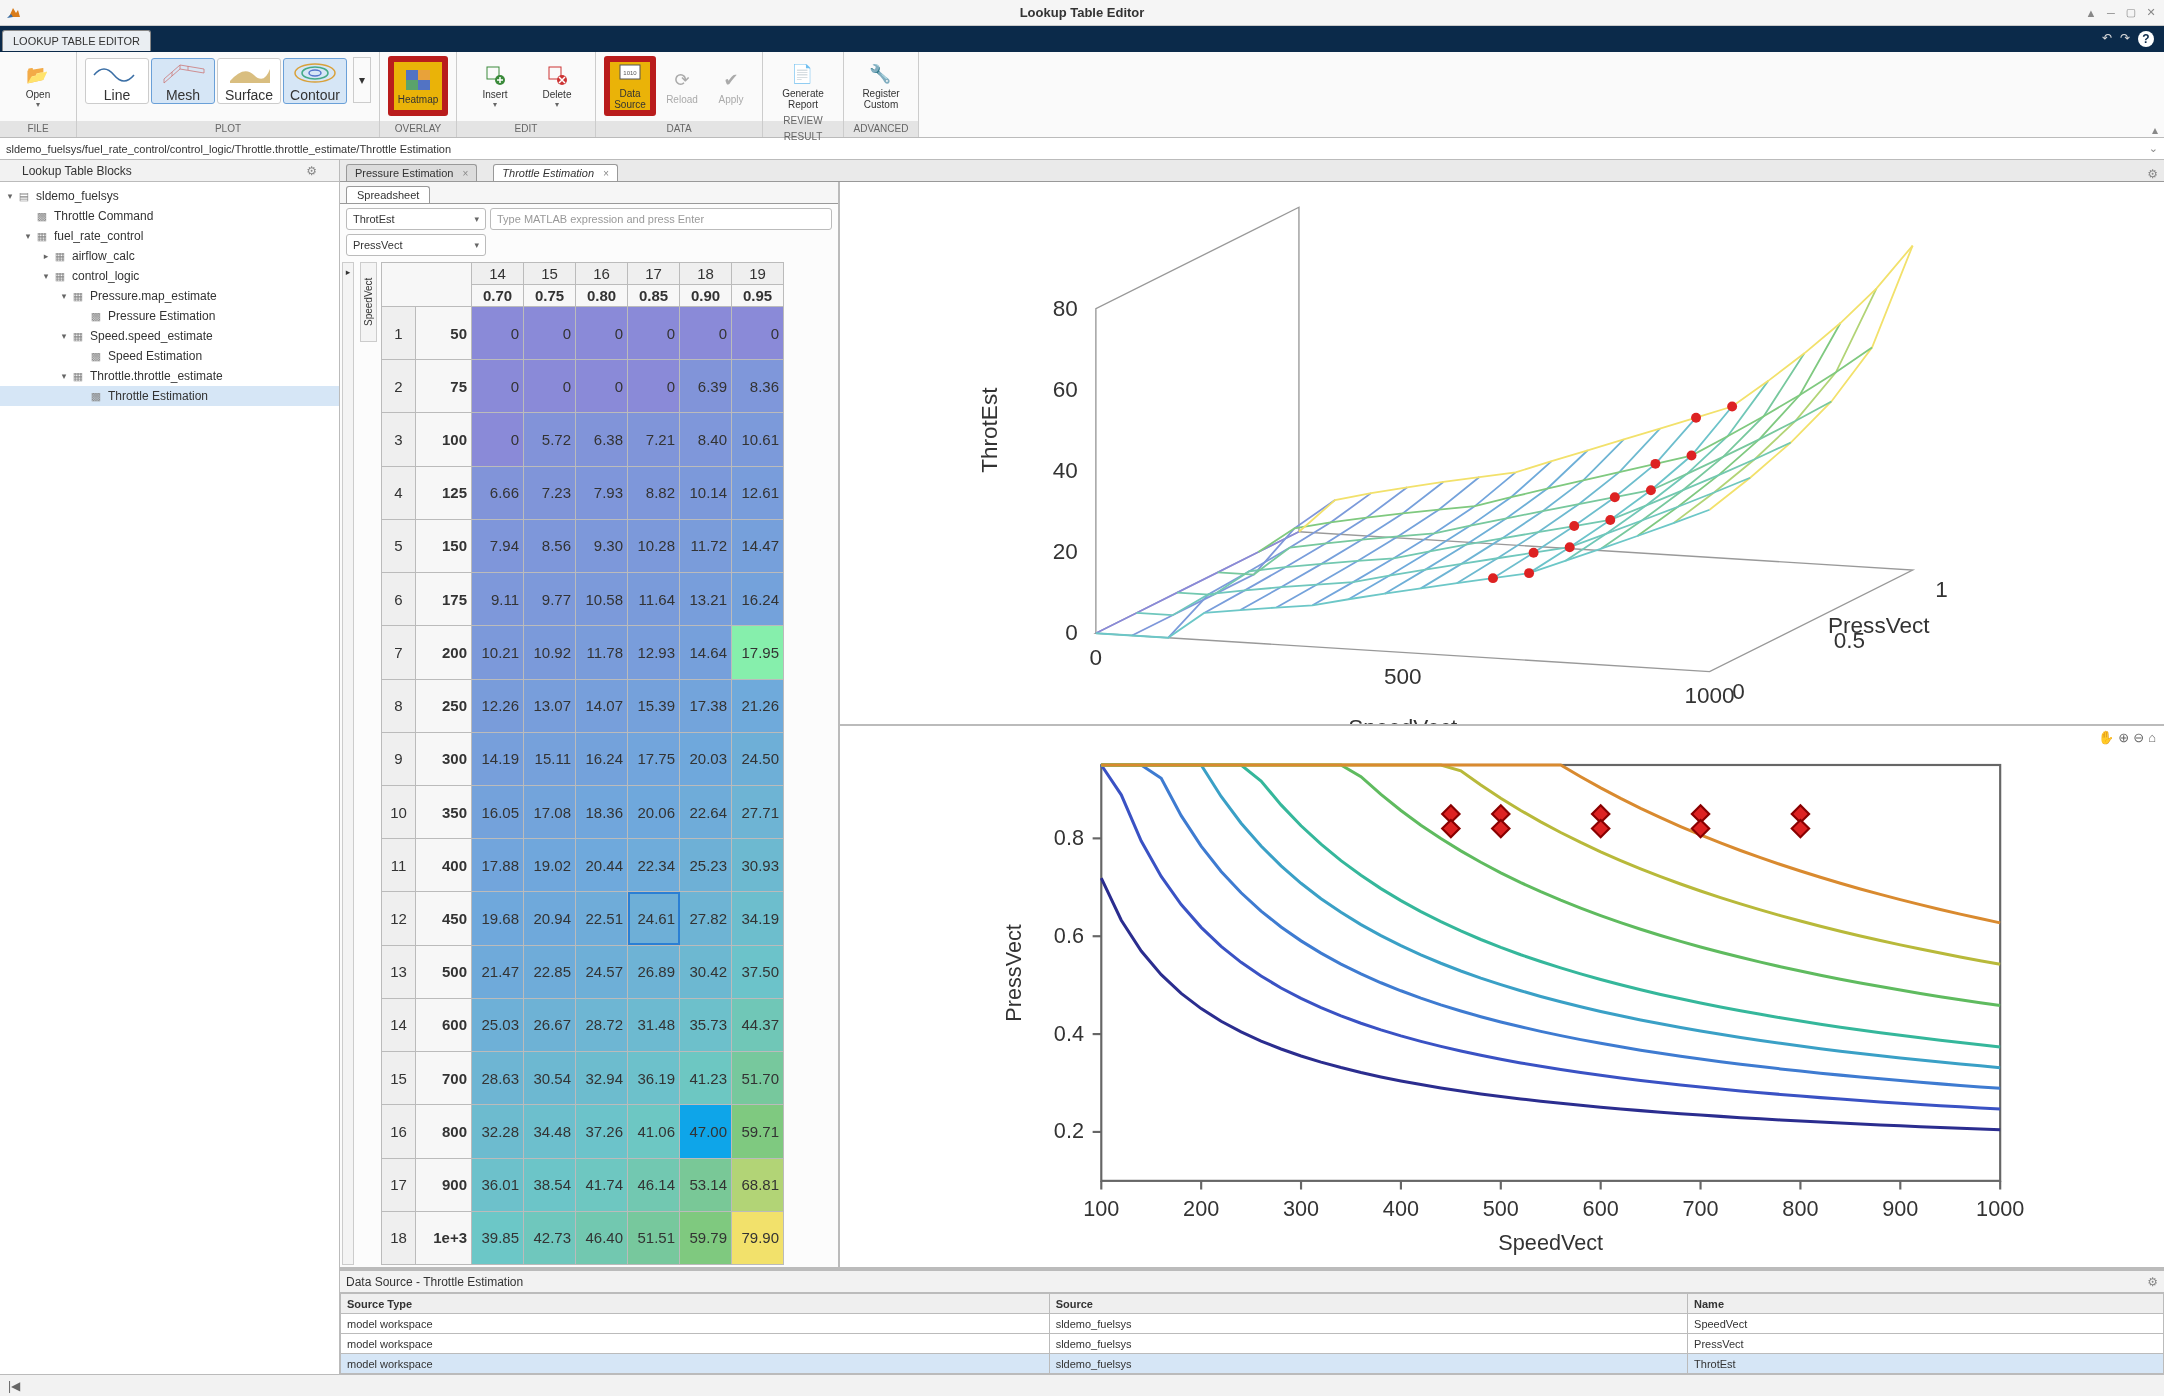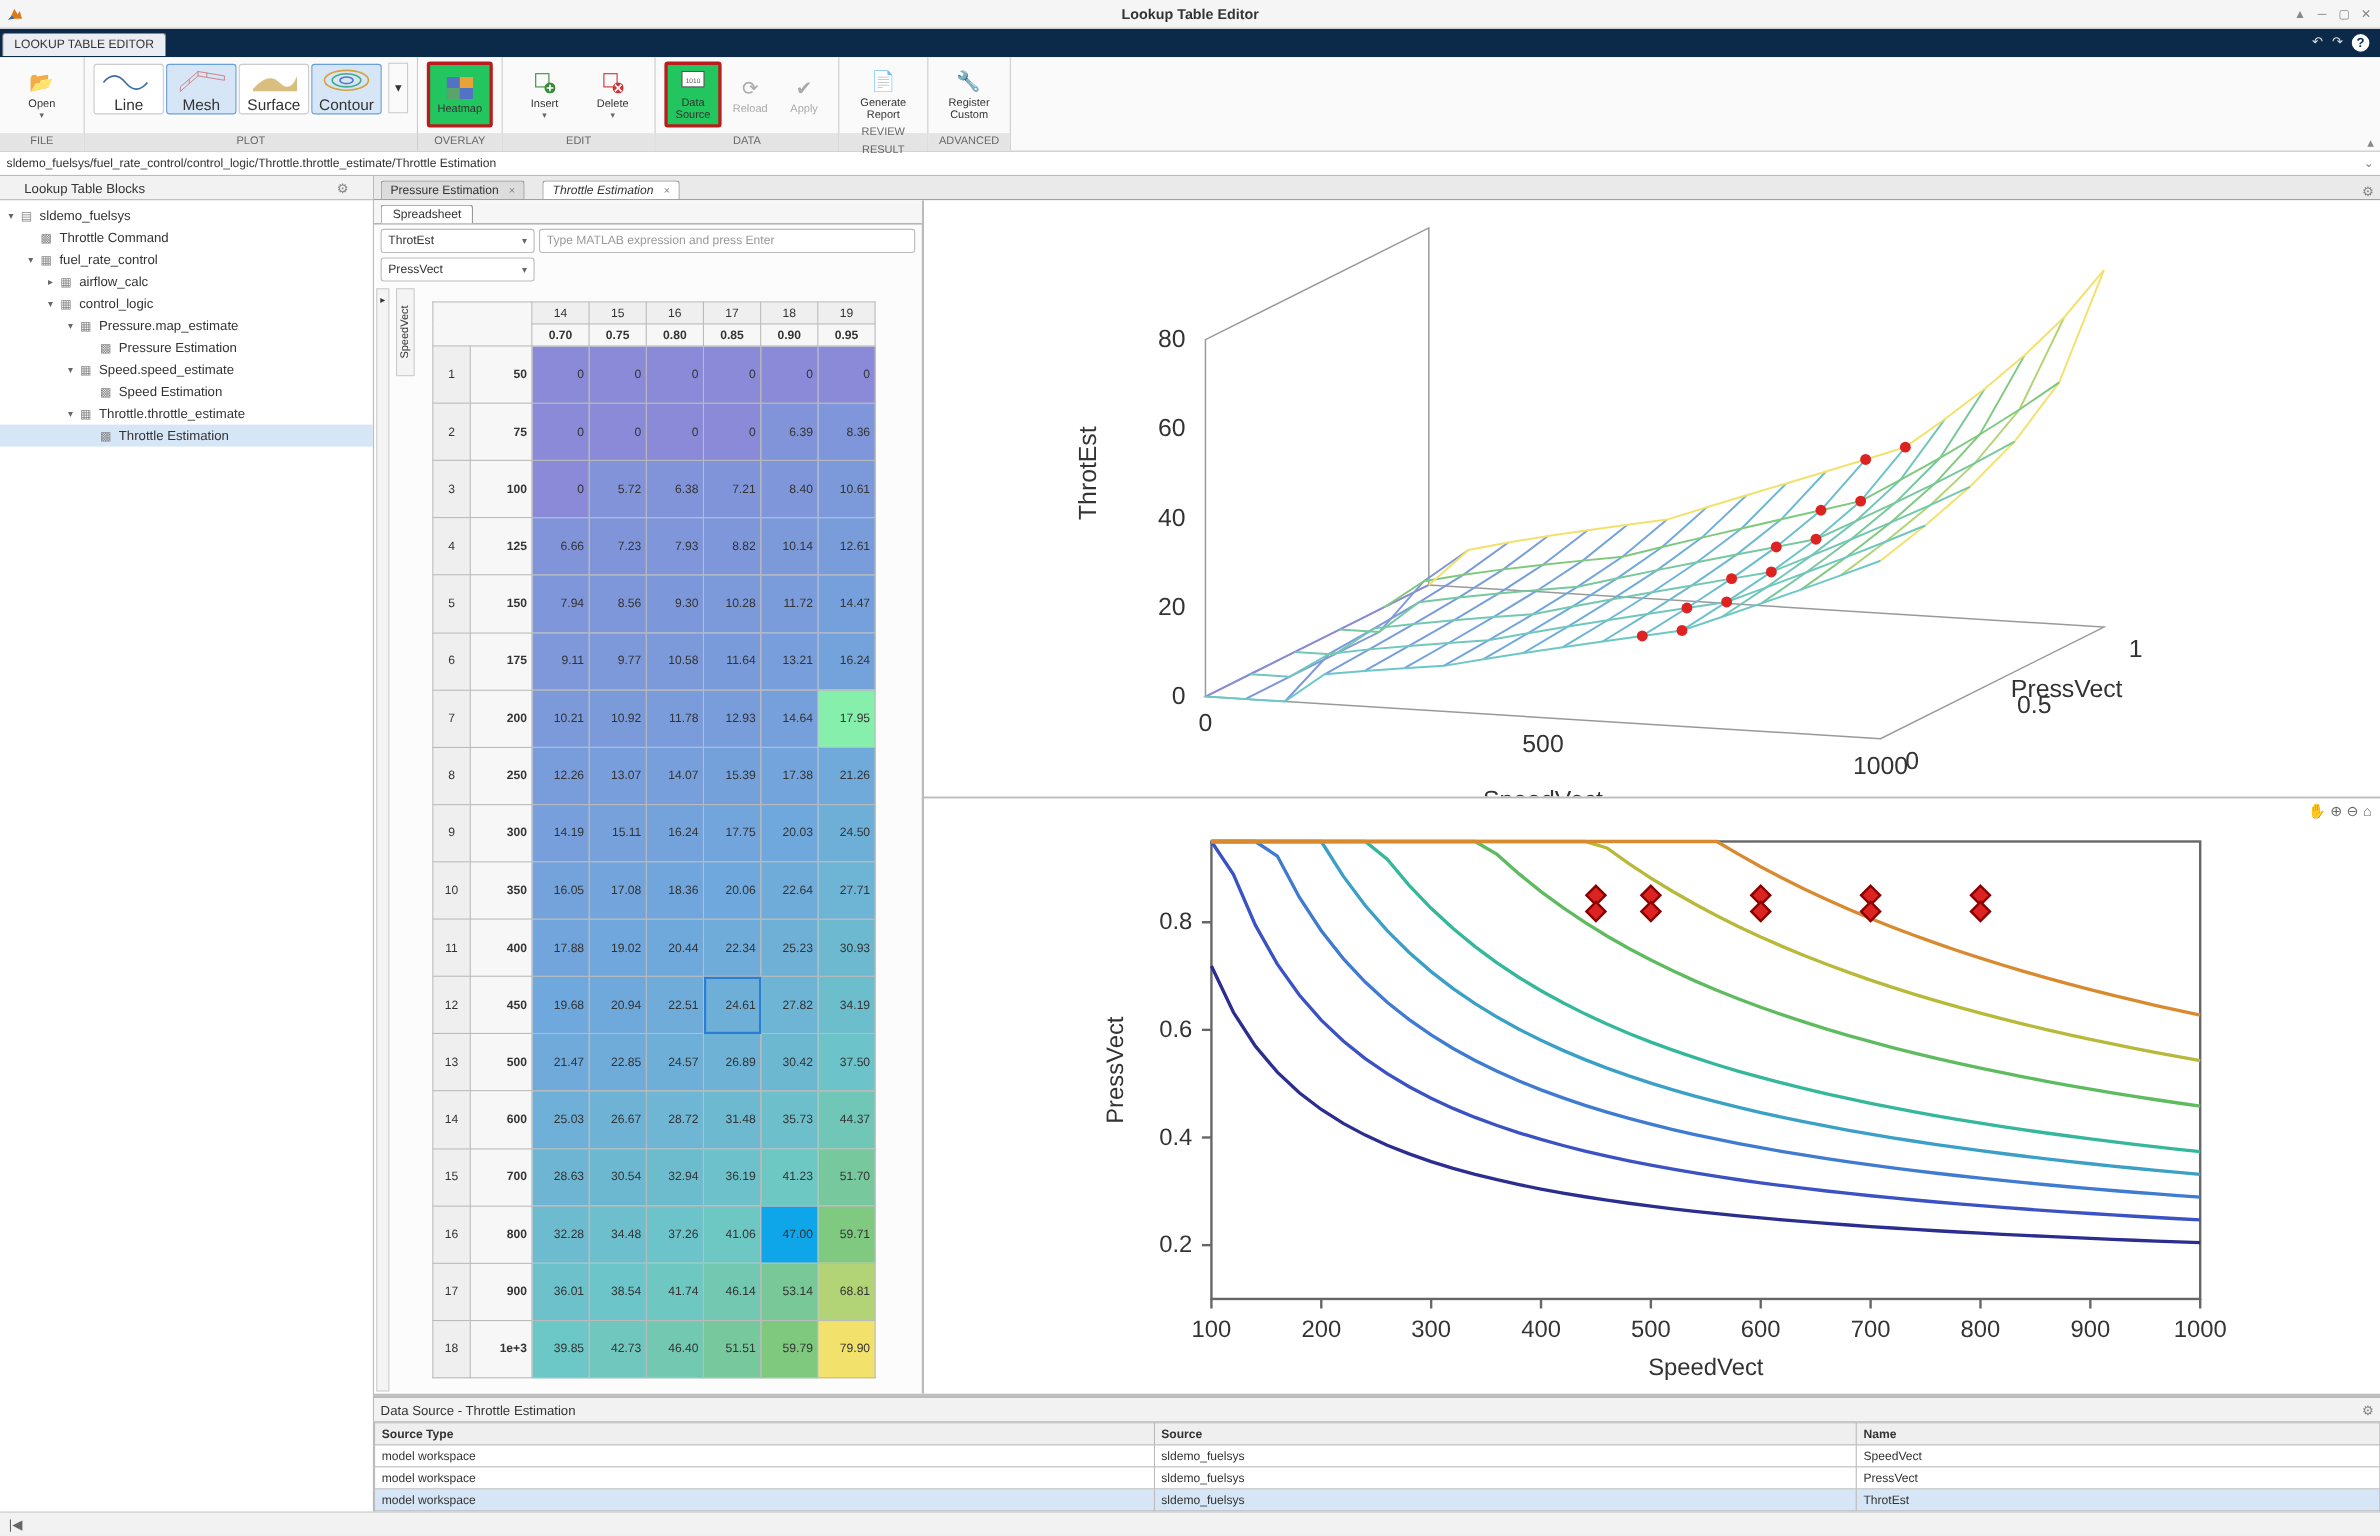--- a/index.html
+++ b/index.html
@@ -13,21 +13,21 @@
   .ribbon-tabs { background: #0b2a4a; display: flex; align-items: center; height: 26px; }
   .ribbon-tab { background: #eaeef2; border: 1px solid #888; border-bottom: none; padding: 4px 10px; margin: 2px 0 0 2px; font-size: 11px; color: #333; border-radius: 3px 3px 0 0; }
   .ribbon-right { margin-left: auto; display: flex; gap: 8px; padding-right: 10px; color: #ddd; }
   .ribbon-right span { cursor: pointer; }
 
   .toolstrip { background: #fafafa; border-bottom: 1px solid #bbb; display: flex; align-items: stretch; height: 86px; }
   .tool-section { border-right: 1px solid #ccc; display: flex; flex-direction: column; position: relative; }
   .tool-section-label { position: absolute; bottom: 0; left: 0; right: 0; height: 16px; background: #e4e4e4; color: #666; font-size: 10px; text-align: center; line-height: 16px; display: flex; align-items: center; justify-content: center; }
   .tool-buttons { display: flex; align-items: center; padding: 4px 8px 18px 8px; gap: 2px; }
   .tool-btn { display: flex; flex-direction: column; align-items: center; justify-content: center; width: 60px; height: 60px; border: 1px solid transparent; border-radius: 3px; cursor: pointer; }
-  .tool-btn.selected { background: #22c55e; border: 3px solid #b91c1c; }
+  .tool-btn.selected { background: #eab308; border: 6px solid #b91c1c; }
   .tool-btn .ticon { width: 28px; height: 24px; display: flex; align-items: center; justify-content: center; font-size: 18px; }
   .tool-btn .tlabel { font-size: 10px; margin-top: 2px; line-height: 11px; text-align: center; }
   .tool-btn.disabled { color: #aaa; }
   .plot-gallery { display: flex; align-items: center; gap: 2px; }
   .plot-thumb { width: 64px; height: 46px; border: 1px solid #ccc; border-radius: 3px; background: #fff; display: flex; flex-direction: column; align-items: center; justify-content: center; cursor: pointer; margin-top: 2px;}
   .plot-thumb.selected { background: #d6e6f6; border: 1px solid #6aa0d8; }
   .plot-thumb .pthumb { width: 54px; height: 28px; display: flex; align-items: center; justify-content: center; }
   .plot-thumb .plabel { font-size: 14px; }
   .plot-dropdown { width: 18px; height: 46px; border: 1px solid #ccc; display: flex; align-items: center; justify-content: center; margin-left: 4px; cursor: pointer;}
 
@@ -66,21 +66,21 @@
   .selectors { padding: 4px 6px; display: flex; flex-direction: column; gap: 4px; }
   .selectors-row { display: flex; gap: 4px; }
   .combo { border: 1px solid #bbb; height: 22px; display: flex; align-items: center; padding: 0 6px; background: #fff; border-radius: 3px; font-size: 11px; position: relative;}
   .combo .caret { margin-left: auto; font-size: 9px; color: #666; }
   .combo.c1 { width: 140px; }
   .combo.c2 { flex: 1; color: #999; }
   .combo.c3 { width: 140px; }
 
   .table-wrap { flex: 1; overflow: auto; position: relative; display: flex;}
   .side-label { writing-mode: vertical-rl; transform: rotate(180deg); background: #f4f4f4; border: 1px solid #ccc; padding: 6px 2px; font-size: 10px; text-align: center; margin: 2px 2px 2px 6px; cursor: pointer; align-self: flex-start; height: 80px;}
-  table.ss { border-collapse: collapse; font-size: 11px; margin: 14px; }
+  table.ss { border-collapse: collapse; font-size: 15px; margin: 2px; }
   table.ss th, table.ss td { border: 1px solid #bbb; padding: 2px 4px; text-align: right; height: 20px; min-width: 52px; }
   table.ss th { background: #efefef; font-weight: normal; text-align: center; }
   table.ss th.hdr2 { font-weight: bold; background: #f7f7f7; }
   table.ss td.rowidx { background: #efefef; text-align: center; width: 34px; min-width: 34px;}
   table.ss td.bpval { background: #f7f7f7; font-weight: bold; width: 56px; min-width: 56px;}
   table.ss td.cell-sel { outline: 2px solid #2a7fd4; outline-offset: -2px; }
   .collapse-handle { width: 12px; border: 1px solid #ccc; background: #f4f4f4; display: flex; align-items: flex-start; justify-content: center; margin: 2px 0 2px 2px; cursor: pointer; padding-top: 4px; font-size: 9px;}
 
   .plots { flex: 1; display: flex; flex-direction: column; min-width: 0;}
   .plot-pane { flex: 1; border-bottom: 2px solid #bbb; display: flex; flex-direction: column; min-height: 0;}

